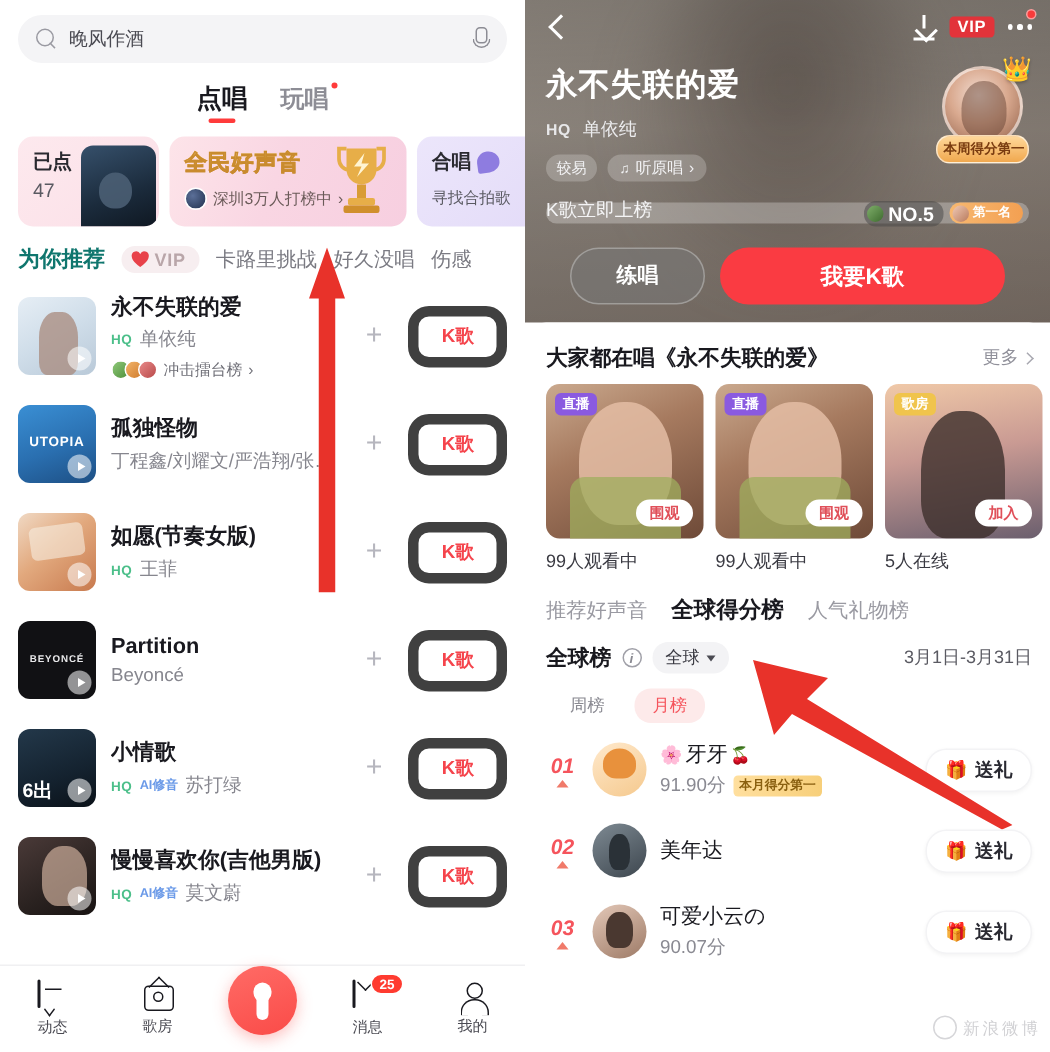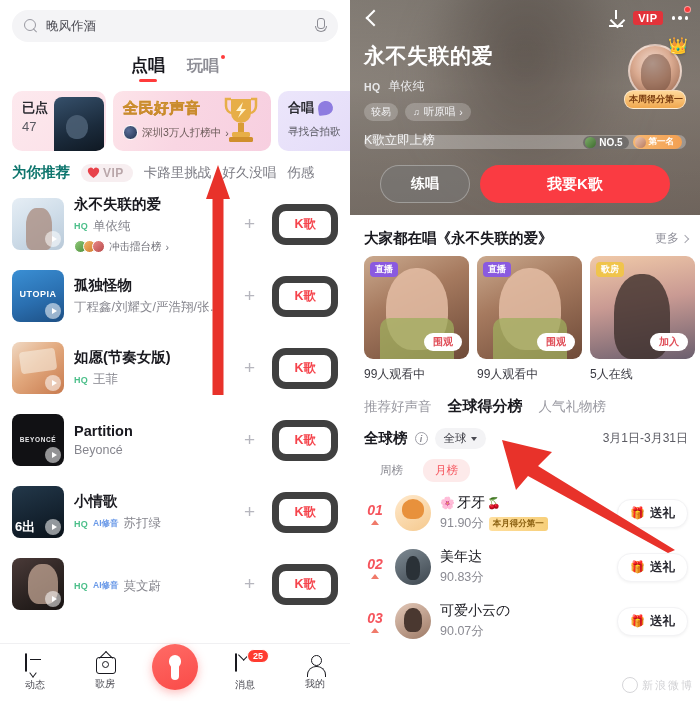--- a/index.html
+++ b/index.html
@@ -389,21 +389,21 @@
   .progress-strip {
     position: absolute; left: 14px; right: 14px; bottom: 66px; z-index: 3;
     height: 14px; border-radius: 7px; background: rgba(255,255,255,.28);
     display: flex; align-items: center; justify-content: flex-end; padding-right: 4px; gap: 0;
   }
   .no5-chip {
     display:flex;align-items:center;gap:3px;background:rgba(70,70,70,.5);
     border-radius:8px;padding:1px 6px 1px 2px;
   }
   .no5-av{width:11px;height:11px;border-radius:50%;background:linear-gradient(135deg,#7fae6a,#3d6b2e);}
-  .no5-txt{font-size:10px;color:#fff;font-weight:bold;}
+  .no5-txt{font-size:13px;color:#fff;font-weight:bold;}
   .first-chip {
     display:flex;align-items:center;gap:3px;margin-left:4px;
     background:linear-gradient(90deg,#f7b871,#f3a052);border-radius:8px;padding:1px 8px 1px 2px;
   }
   .first-av{width:11px;height:11px;border-radius:50%;background:linear-gradient(135deg,#f0c9b5,#b87a5c);}
   .first-txt{font-size:8.5px;color:#fff;font-weight:bold;}
 
   .hero-actions {
     position: absolute; left: 0; right: 0; bottom: 12px; z-index: 4;
     display: flex; gap: 10px; padding: 0 30px;
@@ -700,20 +700,21 @@
       </div>
       <div class="song-plus">+</div>
       <div class="btn-ksong">K歌</div>
     </div>
 
     <div class="song-row">
       <div class="song-cover cv6">
           <span class="play-badge"></span>
         </div>
       <div class="song-info">
+        <div class="song-title">慢慢喜欢你(吉他男版)</div>
         <div class="song-meta">
           <span class="tag-hq">HQ</span>
           <span class="tag-ai">AI修音</span>
           <span class="song-artist">莫文蔚</span>
         </div>
       </div>
       <div class="song-plus">+</div>
       <div class="btn-ksong">K歌</div>
     </div>
 
@@ -894,23 +895,20 @@
       <div class="rank-row">
         <div class="rank-num-wrap">
           <div class="rank-num">02</div>
           <div class="rank-tri"></div>
         </div>
         <div class="rank-av ra2"></div>
         <div class="rank-info">
           <div class="rank-name">
             <span>美年达</span>
           </div>
-          <div class="rank-score-line">
-            <span class="rank-score">90.83分</span>
-          </div>
         </div>
         <div class="btn-gift">
           <span class="gift-glyph">🎁</span>
           <span class="btn-gift-label">送礼</span>
         </div>
       </div>
 
       <div class="rank-row">
         <div class="rank-num-wrap">
           <div class="rank-num">03</div>

